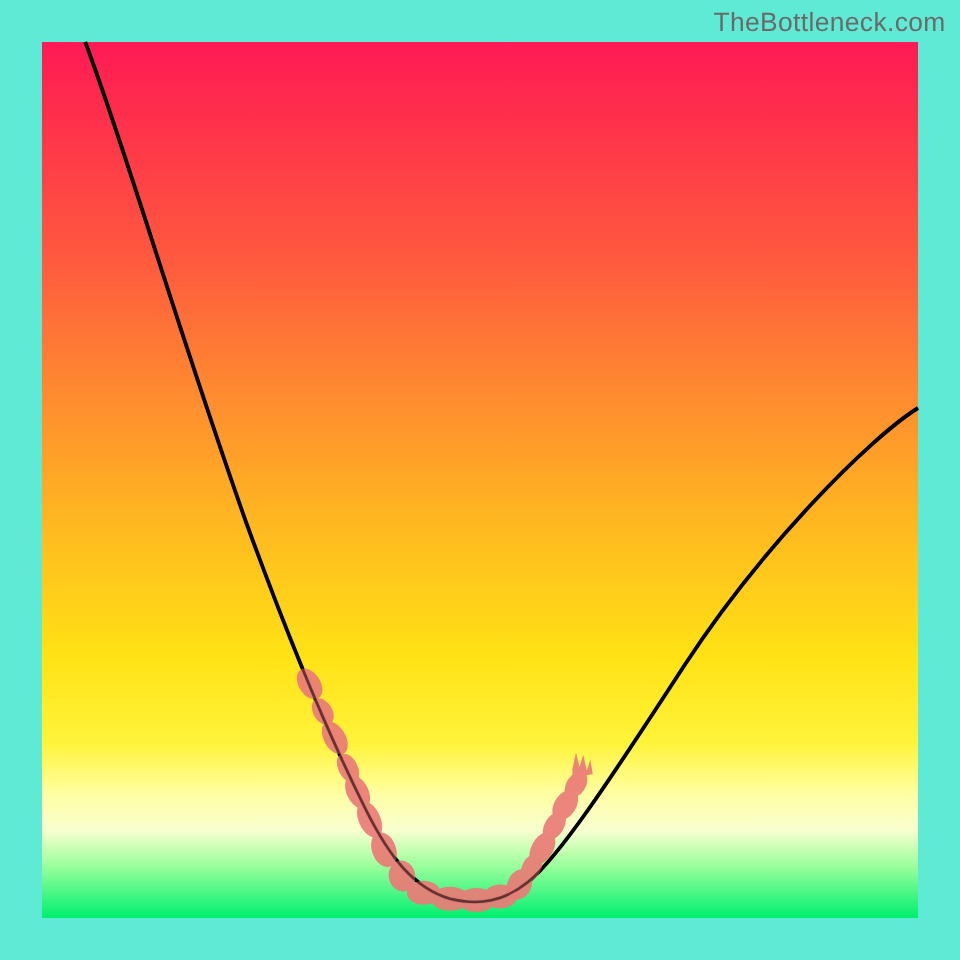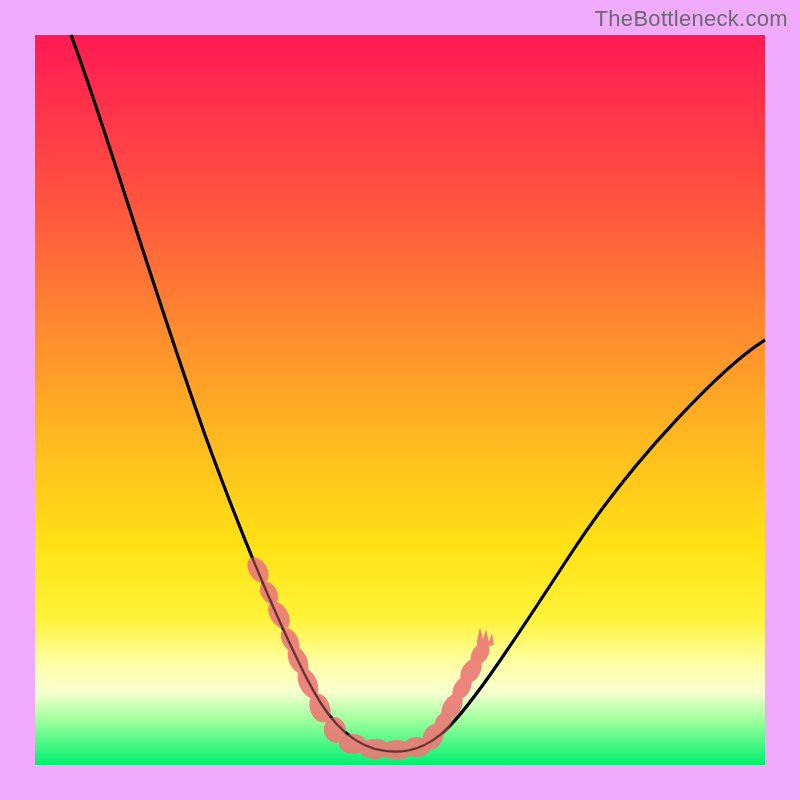--- a/index.html
+++ b/index.html
@@ -10,21 +10,21 @@
     background: #000;
     overflow: hidden;
     font-family: Arial, Helvetica, sans-serif;
   }
   .frame {
     position: absolute;
     top: 0;
     left: 0;
     width: 800px;
     height: 800px;
-    background: #f0abfc;
+    background: #5eead4;
   }
   .plot-area {
     position: absolute;
     left: 35px;
     top: 35px;
     width: 730px;
     height: 730px;
     
     background: linear-gradient(
       to bottom,

